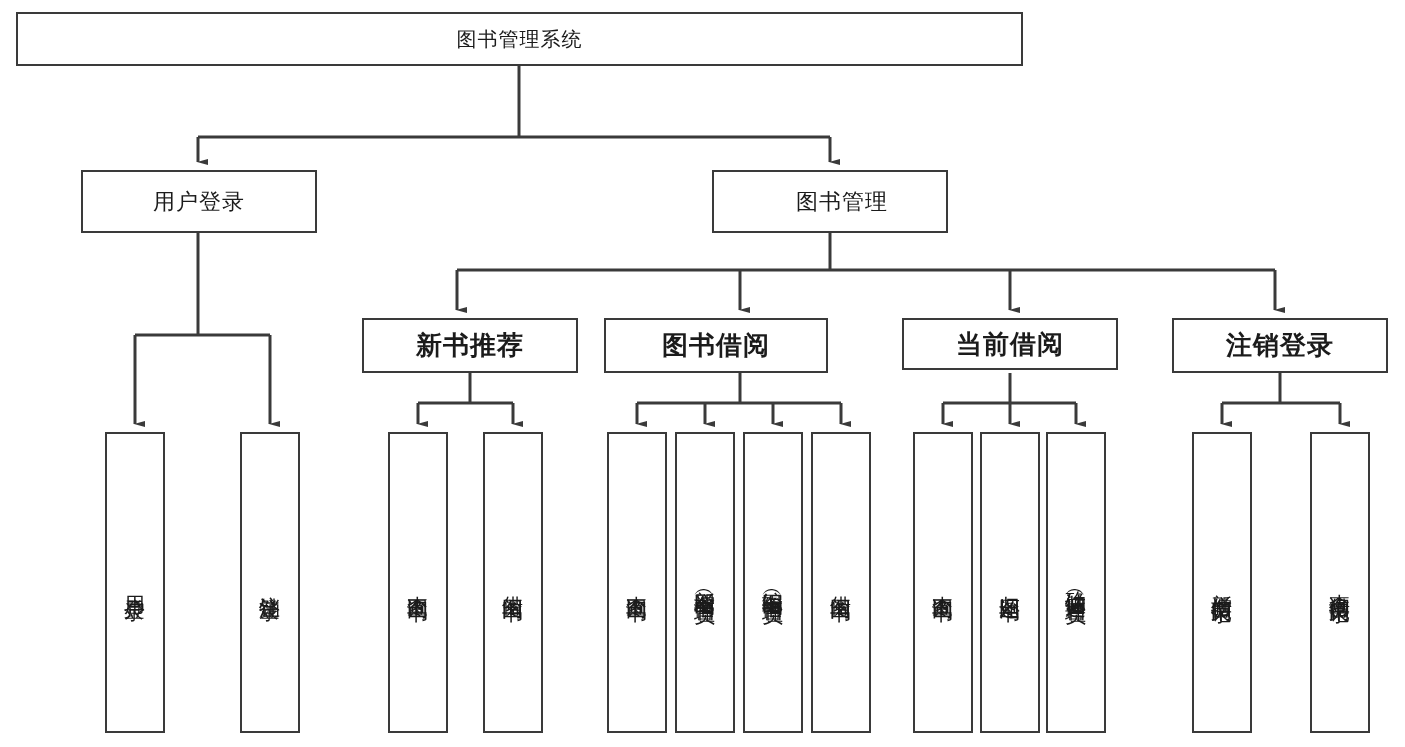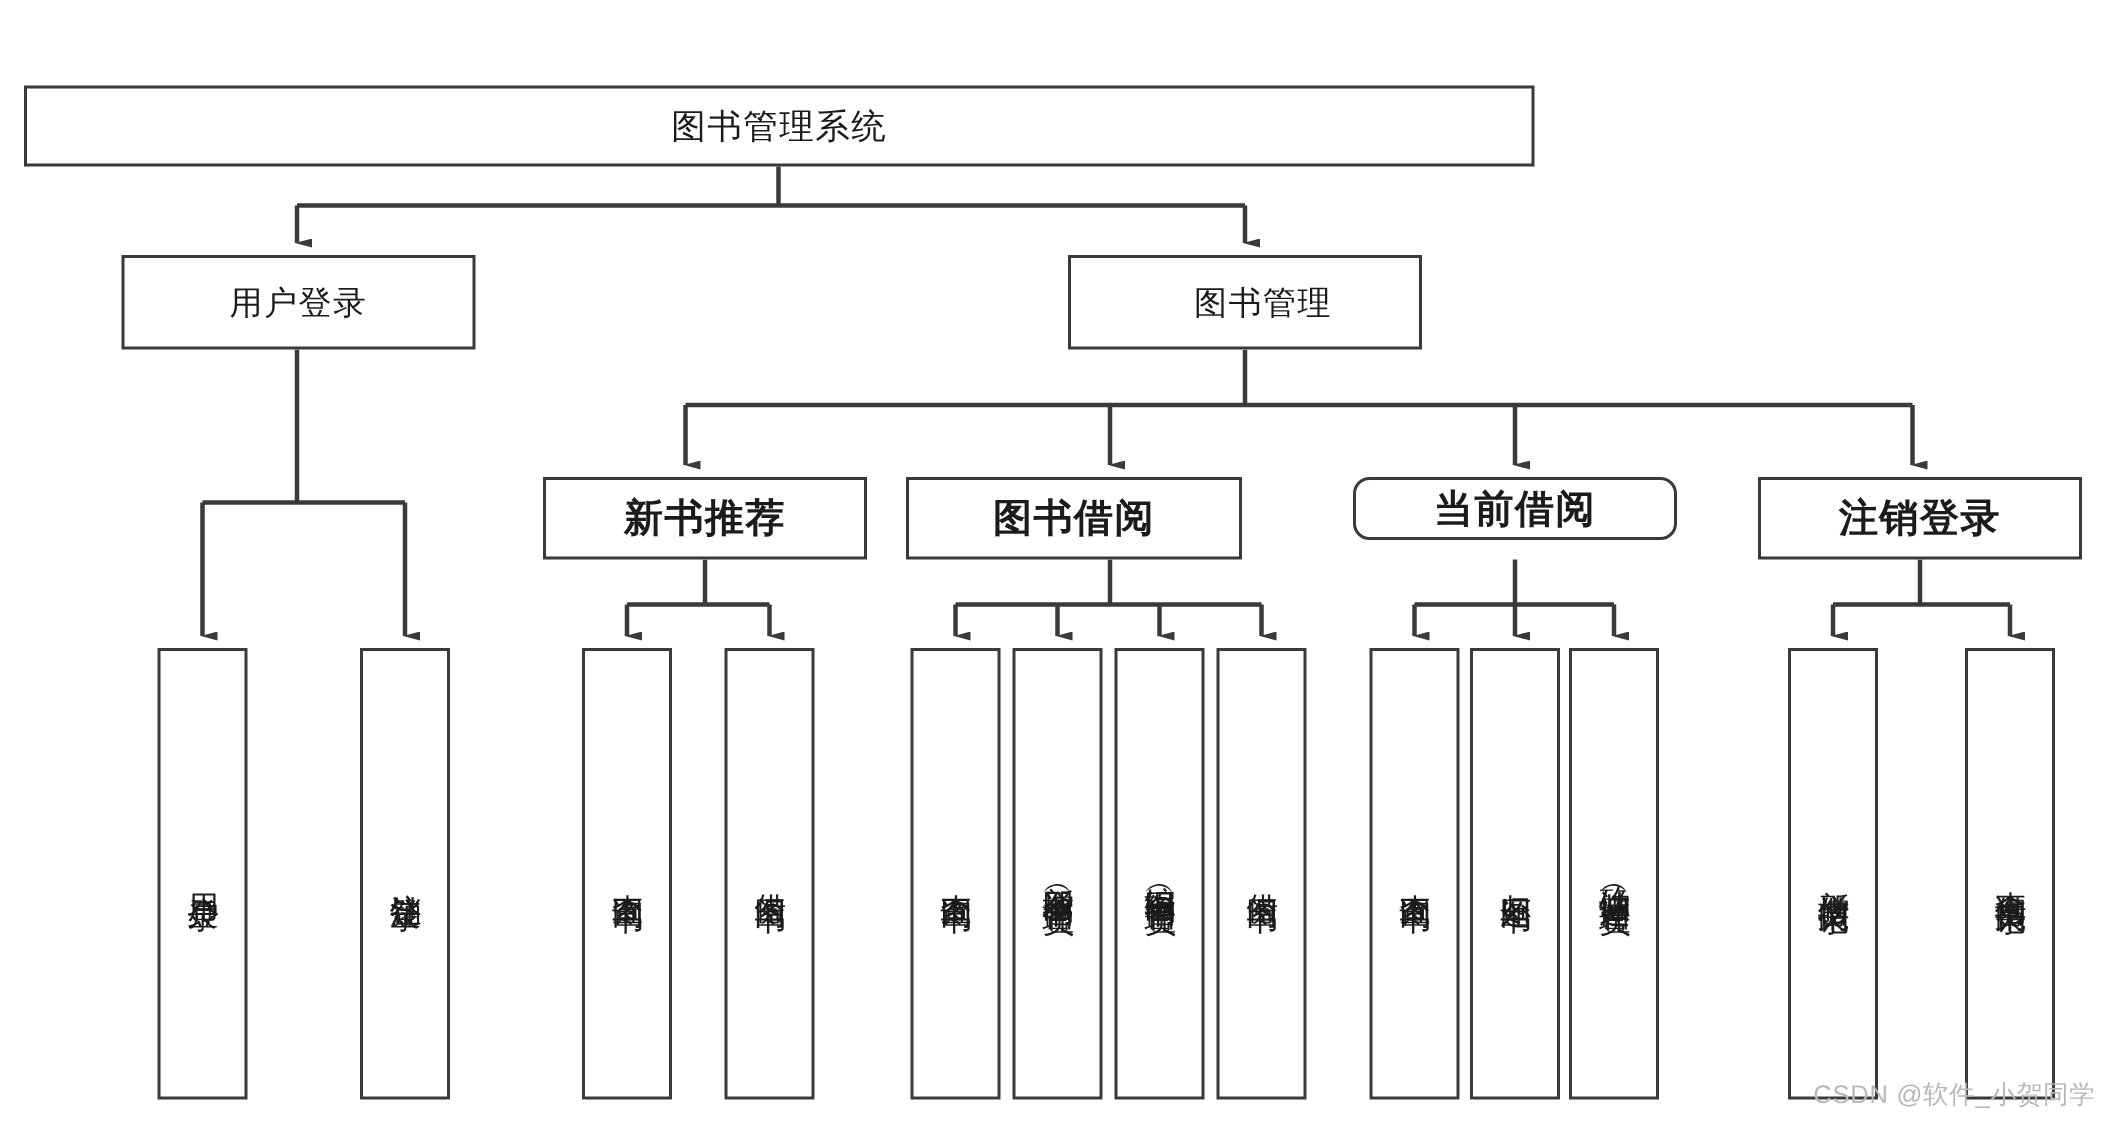--- a/index.html
+++ b/index.html
@@ -29,22 +29,21 @@
     position: absolute;
     box-sizing: border-box;
     background: #ffffff;
     border: 2px solid #3a3a3a;
     display: flex;
     align-items: center;
     justify-content: center;
     color: #1b1b1b;
   }
   .node.root {
-    font-size: 23px;
-    margin-top: 45px;
+    font-size: 20px;
   }
   .node.tier1 {
     font-size: 22px;
   }
   .node.tier2 {
     font-size: 26px;
     font-weight: bold;
   }
   .node.leaf {
     font-size: 21px;
@@ -139,21 +138,21 @@
   <div class="node tier1" style="left:712px; top:170px; width:236px; height:63px;padding-left:24px;">
     <span class="hlabel">图书管理</span>
   </div>
 
   <div class="node tier2" style="left:362px; top:318px; width:216px; height:55px;">
     <span class="hlabel">新书推荐</span>
   </div>
   <div class="node tier2" style="left:604px; top:318px; width:224px; height:55px;">
     <span class="hlabel">图书借阅</span>
   </div>
-  <div class="node tier2" style="left:902px; top:318px; width:216px; height:42px;border-radius:11px;">
+  <div class="node tier2" style="left:902px; top:318px; width:216px; height:52px;">
     <span class="hlabel">当前借阅</span>
   </div>
   <div class="node tier2" style="left:1172px; top:318px; width:216px; height:55px;">
     <span class="hlabel">注销登录</span>
   </div>
 
   <div class="node leaf" style="left:105px; top:432px; width:60px; height:301px;">
     <span class="vlabel">用户登录</span>
   </div>
   <div class="node leaf" style="left:240px; top:432px; width:60px; height:301px;">
@@ -190,15 +189,14 @@
     <span class="vlabel">确认归还（管理员）</span>
   </div>
 
   <div class="node leaf" style="left:1192px; top:432px; width:60px; height:301px;">
     <span class="vlabel">新增借阅记录</span>
   </div>
   <div class="node leaf" style="left:1310px; top:432px; width:60px; height:301px;">
     <span class="vlabel">查询借阅记录</span>
   </div>
 
-  <div class="watermark">CSDN @软件_小贺同学</div>
 
 </div>
 
 </body></html>

